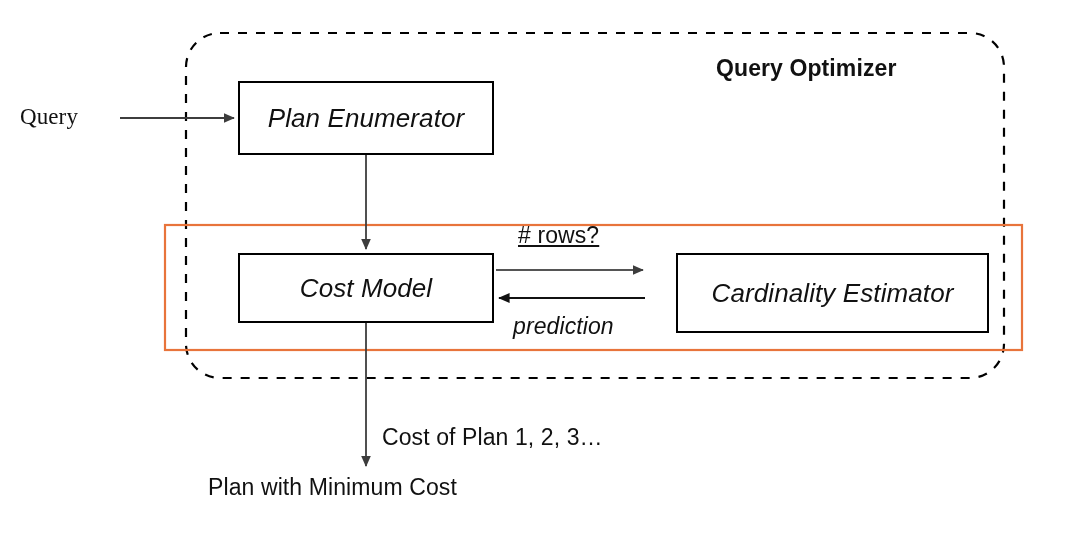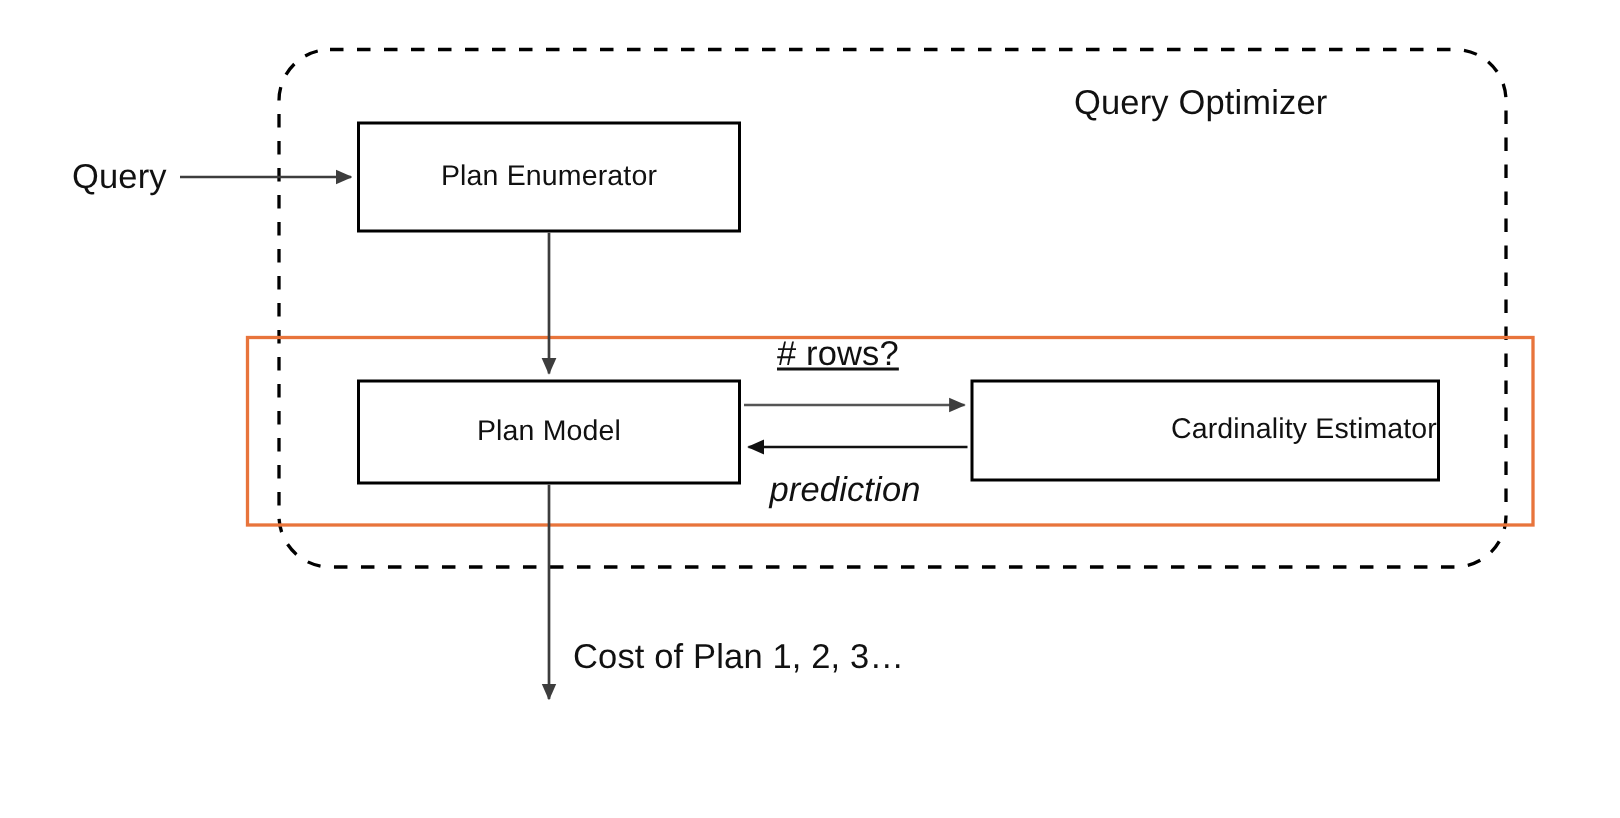--- a/index.html
+++ b/index.html
@@ -25,39 +25,40 @@
     height: 545px;
   }
   .node {
     position: absolute;
     box-sizing: border-box;
     border: 2.2px solid #000000;
     background: #ffffff;
     display: flex;
     align-items: center;
     justify-content: center;
-    font-size: 19px;
+    font-size: 26px;
     color: #111111;
     letter-spacing: 0.1px;
+    font-style: italic;
   }
   .lbl {
     position: absolute;
     font-size: 23px;
     color: #111111;
     white-space: nowrap;
     letter-spacing: 0.1px;
   }
   .lbl.bold {
-    font-weight: normal;
+    font-weight: bold;
   }
   #node-plan-enumerator { left: 238px; top: 81px;  width: 256px; height: 74px; }
   #node-cost-model      { left: 238px; top: 253px; width: 256px; height: 70px; }
-  #node-card-estimator  { left: 647px; top: 253px; width: 313px; height: 68px; justify-content: flex-end; }
+  #node-card-estimator  { left: 676px; top: 253px; width: 313px; height: 80px; }
 
-  #label-query          { left: 48px;  top: 104px; }
+  #label-query          { left: 20px;  top: 104px; font-family: Liberation Serif, serif; }
   #label-group-title    { left: 716px; top: 55px;  }
   #label-plan-list      { left: 382px; top: 176px; }
   #label-num-rows       { left: 518px; top: 222px; text-decoration: underline; }
   #label-prediction     { left: 513px; top: 313px; font-style: italic; }
   #label-cost-of-plan   { left: 382px; top: 408px; margin-top: 16px; }
   #label-min-cost-plan  { left: 208px; top: 474px; }
 </style>
 </head>
 <body>
 
@@ -88,30 +89,31 @@
     <line x1="366" y1="323" x2="366" y2="466" stroke="#3d3d3d" stroke-width="1.8" marker-end="url(#ah-dark)"></line>
   </svg>
 
   <div class="lbl bold" id="label-group-title">Query Optimizer</div>
 
   <div class="node" id="node-plan-enumerator">
     <span>Plan Enumerator</span>
   </div>
 
   <div class="node" id="node-cost-model">
-    <span>Plan Model</span>
+    <span>Cost Model</span>
   </div>
 
   <div class="node" id="node-card-estimator">
     <span>Cardinality Estimator</span>
   </div>
 
   <div class="lbl" id="label-query">Query</div>
 
 
   <div class="lbl" id="label-num-rows"># rows?</div>
 
   <div class="lbl" id="label-prediction">prediction</div>
 
   <div class="lbl" id="label-cost-of-plan">Cost of Plan 1, 2, 3…</div>
 
+  <div class="lbl" id="label-min-cost-plan">Plan with Minimum Cost</div>
 
 </div>
 
 </body></html>

